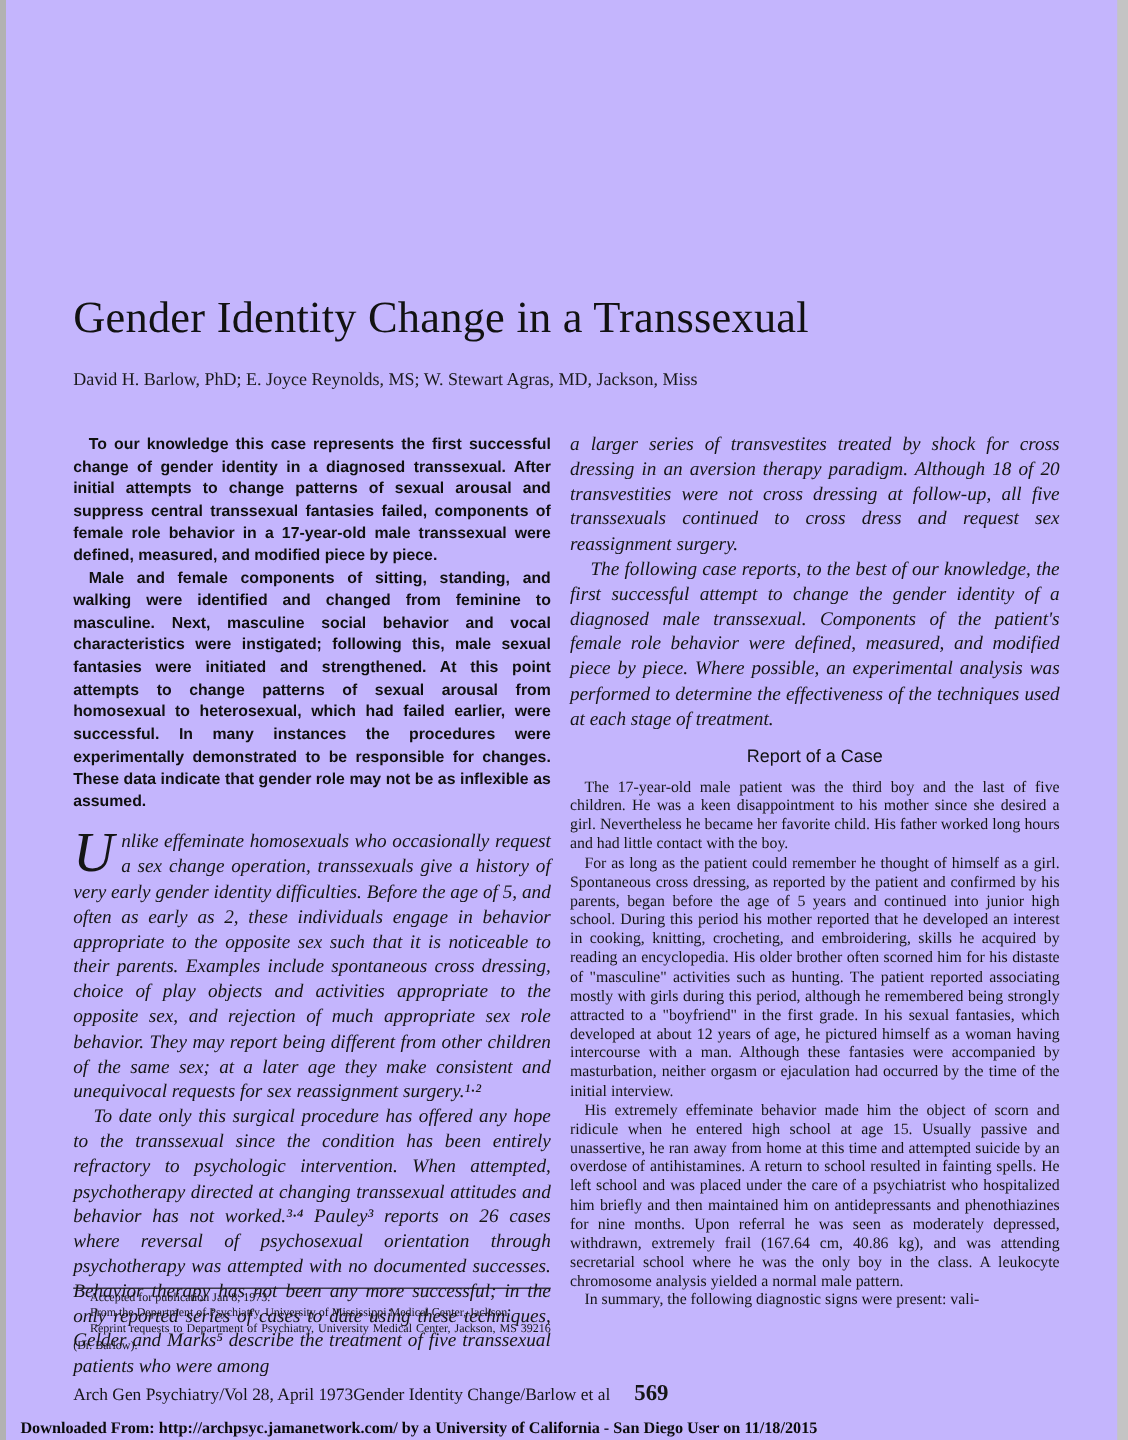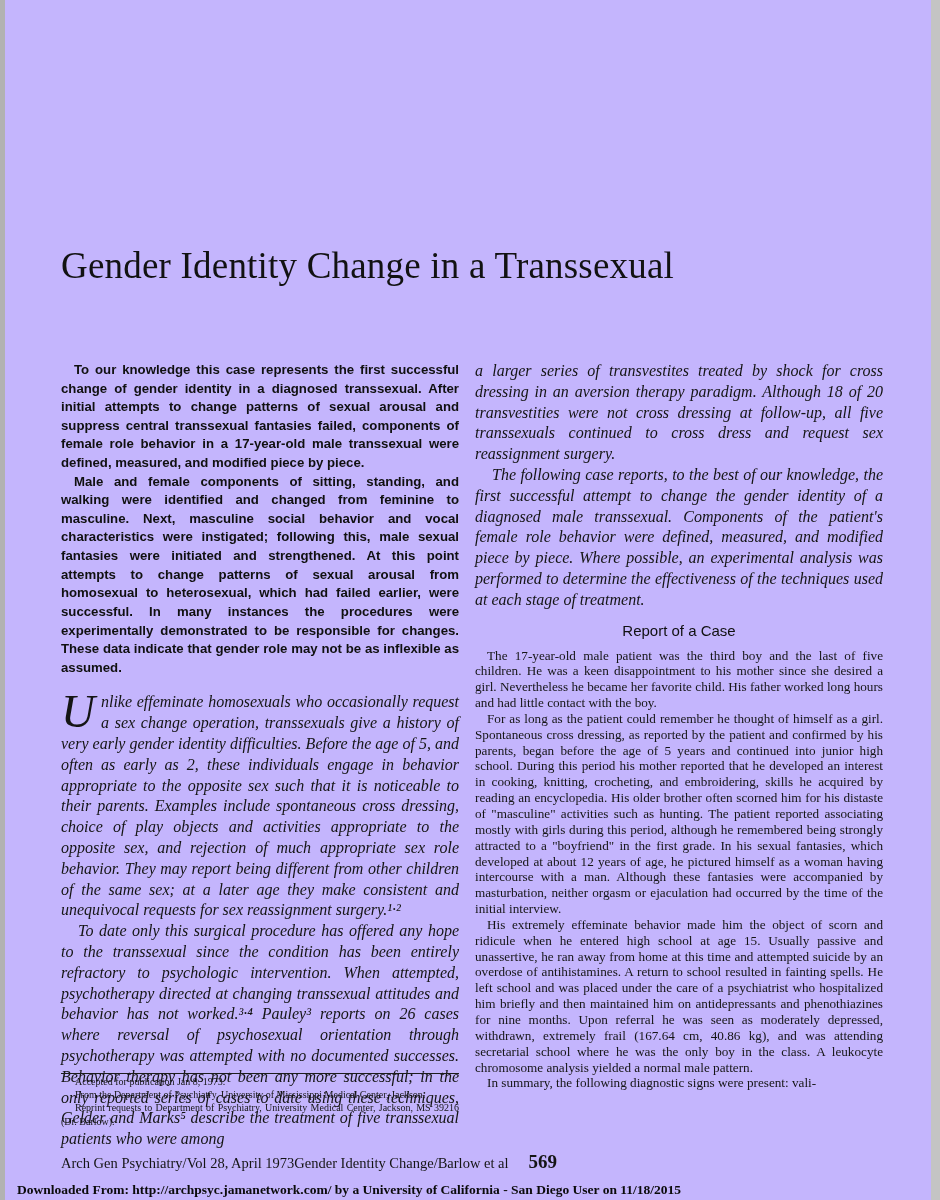--- a/index.html
+++ b/index.html
@@ -104,20 +104,21 @@
 </style>
 </head>
 <body>
 
 <div class="page">
   <div class="edge-strip left"></div>
   <div class="edge-strip right"></div>
 
   <div class="header">
     <h1 class="title">Gender Identity Change in a Transsexual</h1>
+    <div class="byline">David H. Barlow, PhD; E. Joyce Reynolds, MS; W. Stewart Agras, MD, Jackson, Miss</div>
   </div>
 
   <div class="columns">
 
     <div class="col-left">
       <div class="abstract">
         <p>To our knowledge this case represents the first successful change of gender identity in a diagnosed transsexual. After initial attempts to change patterns of sexual arousal and suppress central transsexual fantasies failed, components of female role behavior in a 17-year-old male transsexual were defined, measured, and modified piece by piece.</p>
         <p>Male and female components of sitting, standing, and walking were identified and changed from feminine to masculine. Next, masculine social behavior and vocal characteristics were instigated; following this, male sexual fantasies were initiated and strengthened. At this point attempts to change patterns of sexual arousal from homosexual to heterosexual, which had failed earlier, were successful. In many instances the procedures were experimentally demonstrated to be responsible for changes. These data indicate that gender role may not be as inflexible as assumed.</p>
       </div>
 

